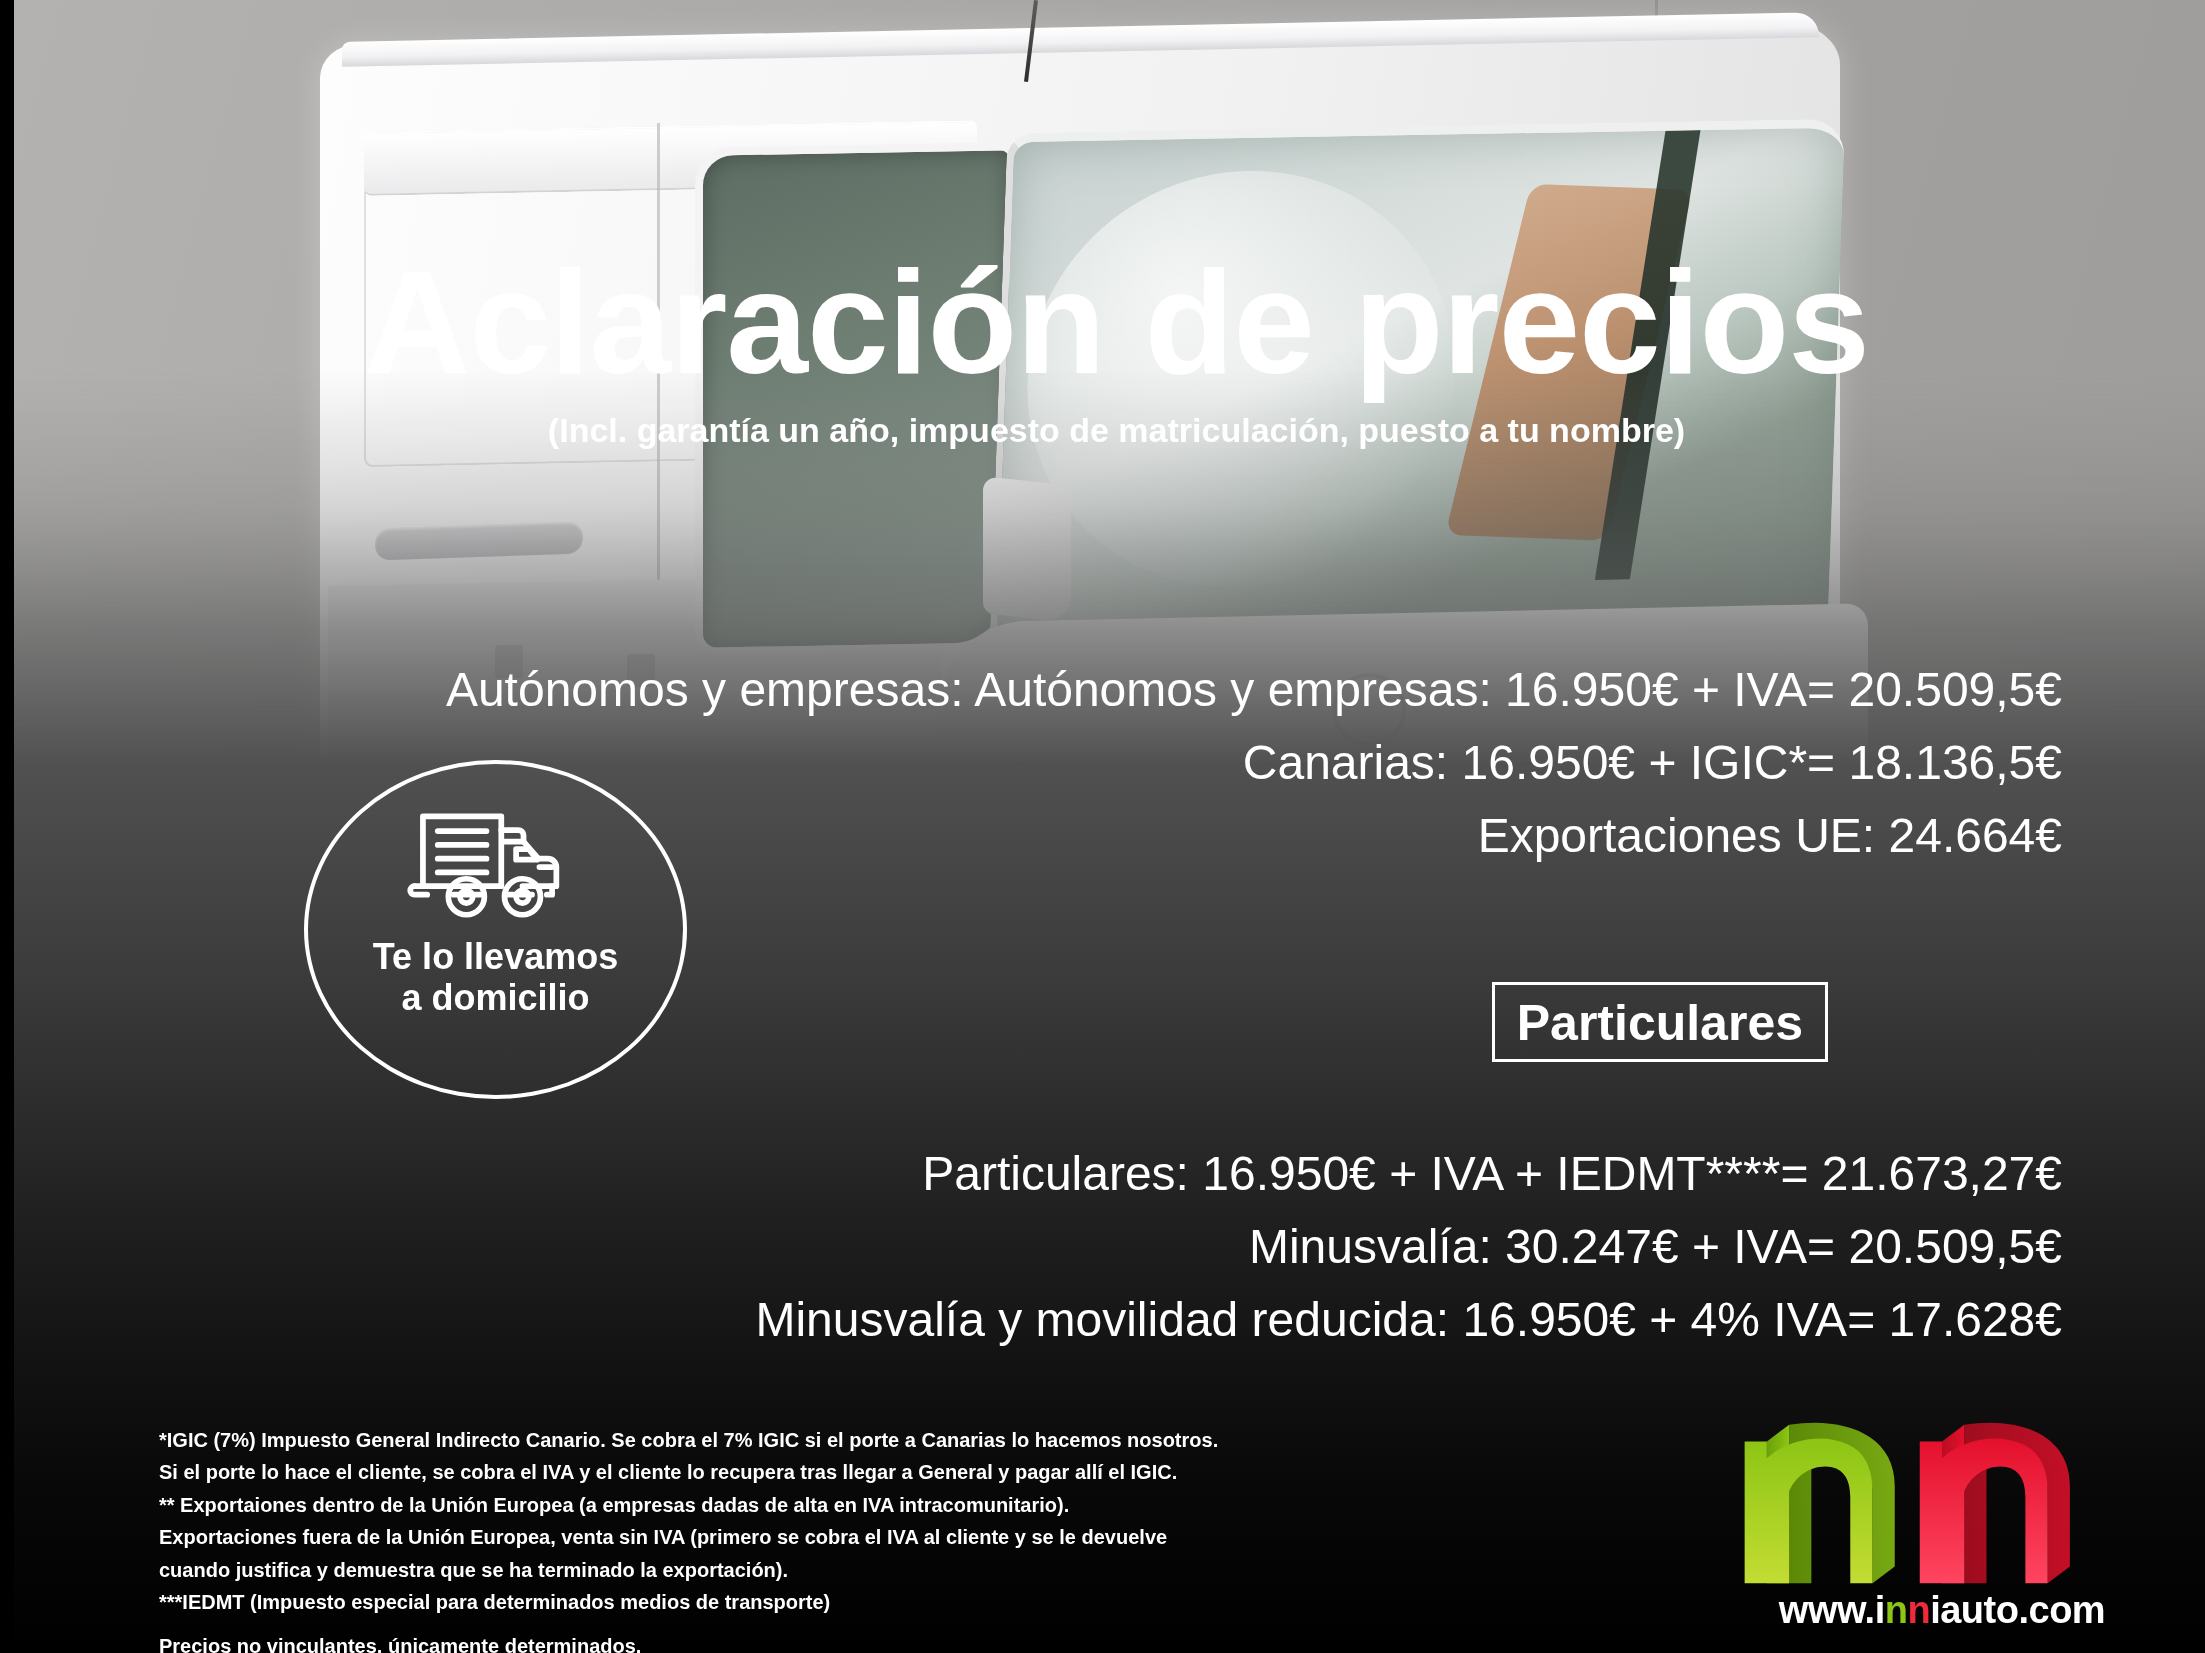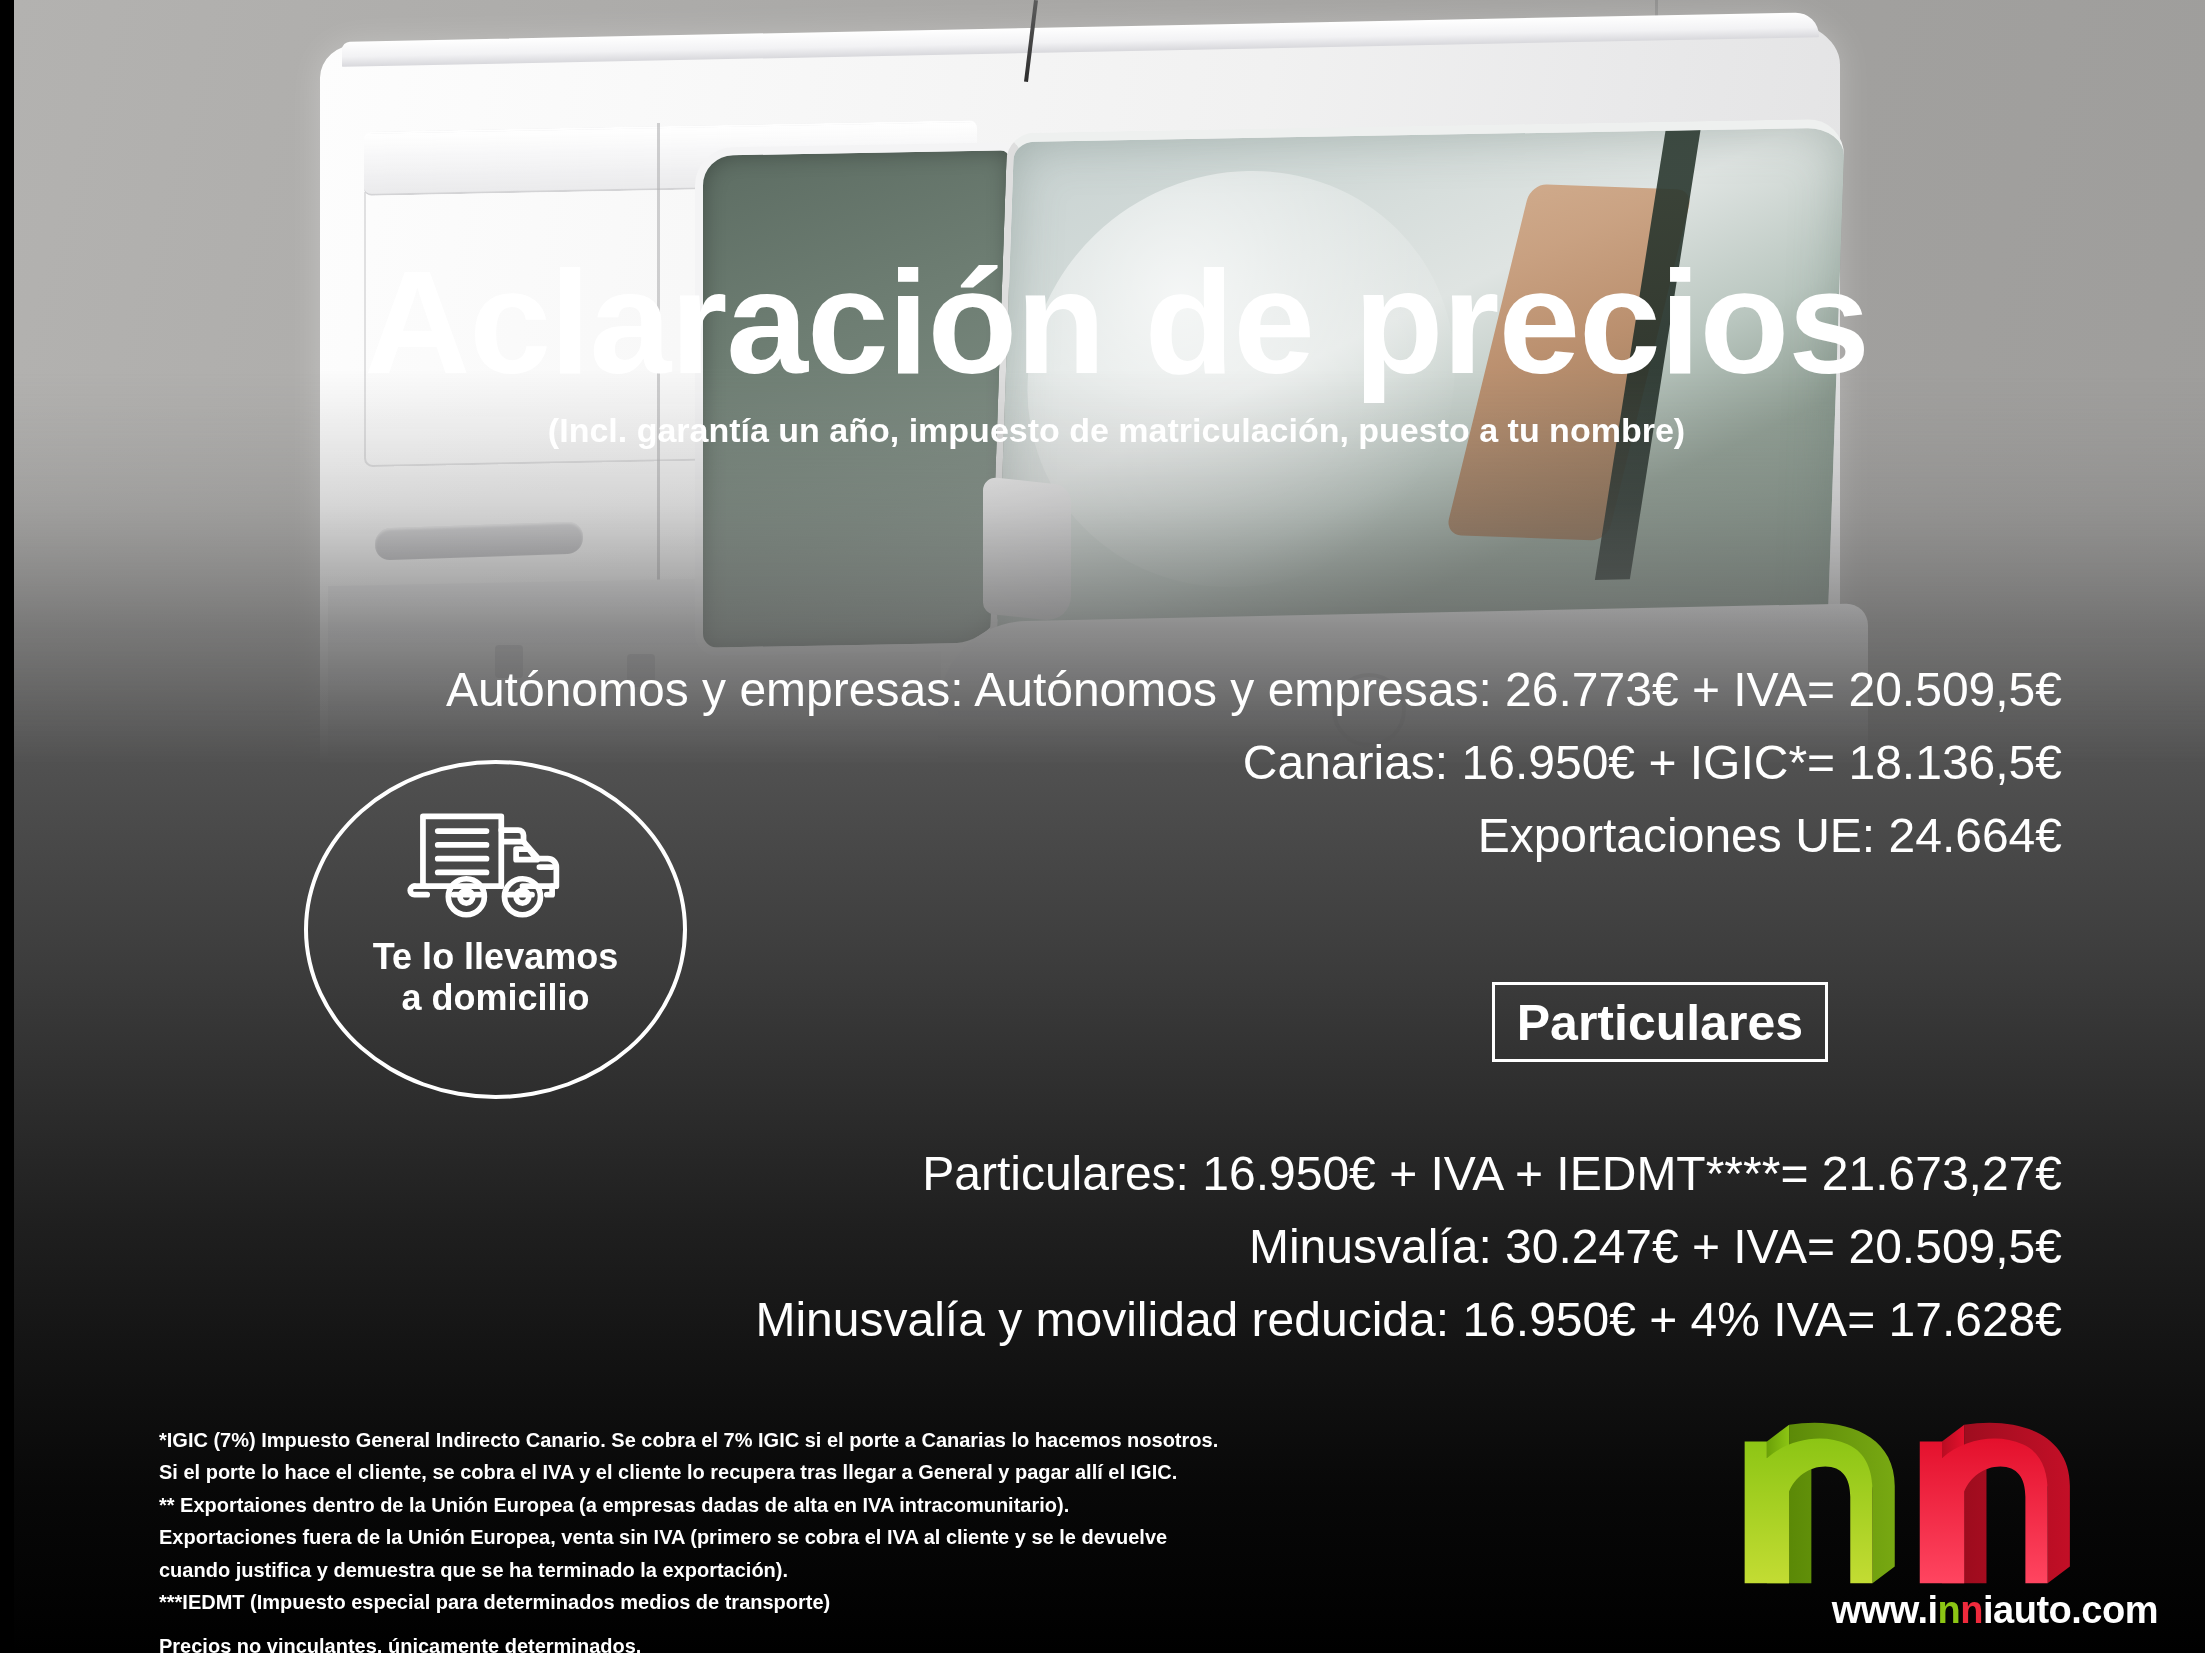--- a/index.html
+++ b/index.html
@@ -299,21 +299,21 @@
     width: 1149px;
   }
   #footnotes .fn-gap { height: 12px; }
 
   
   #brand-logo {
     position: absolute;
     right: 61px;
     bottom: 22px;
     width: 432px;
-    text-align: right;
+    text-align: center;
   }
   #logo-mark {
     font-size: 0;
     line-height: 0;
     height: 164px;
     position: relative;
   }
   #logo-url {
     margin-top: 3.3px;
     font-size: 38px;
@@ -391,21 +391,21 @@
       <circle cx="57" cy="89" r="17"></circle>
       <circle cx="57" cy="89" r="6"></circle>
       <circle cx="110" cy="89" r="17"></circle>
       <circle cx="110" cy="89" r="6"></circle>
     </svg>
     <div id="delivery-badge-text">Te lo llevamos
 a domicilio</div>
   </div>
 
   <div class="price-list" id="price-list-business">
-    <div class="price-line">Autónomos y empresas: Autónomos y empresas: 26.773€ + IVA= 20.509,5€</div>
+    <div class="price-line">Autónomos y empresas: Autónomos y empresas: 16.950€ + IVA= 20.509,5€</div>
     <div class="price-line">Canarias: 16.950€ + IGIC*= 18.136,5€</div>
     <div class="price-line">Exportaciones UE: 24.664€</div>
   </div>
 
   <div id="particulares-badge">Particulares</div>
 
   <div class="price-list" id="price-list-private">
     <div class="price-line">Particulares: 16.950€ + IVA + IEDMT****= 21.673,27€</div>
     <div class="price-line">Minusvalía: 30.247€ + IVA= 20.509,5€</div>
     <div class="price-line">Minusvalía y movilidad reducida: 16.950€ + 4% IVA= 17.628€</div>

